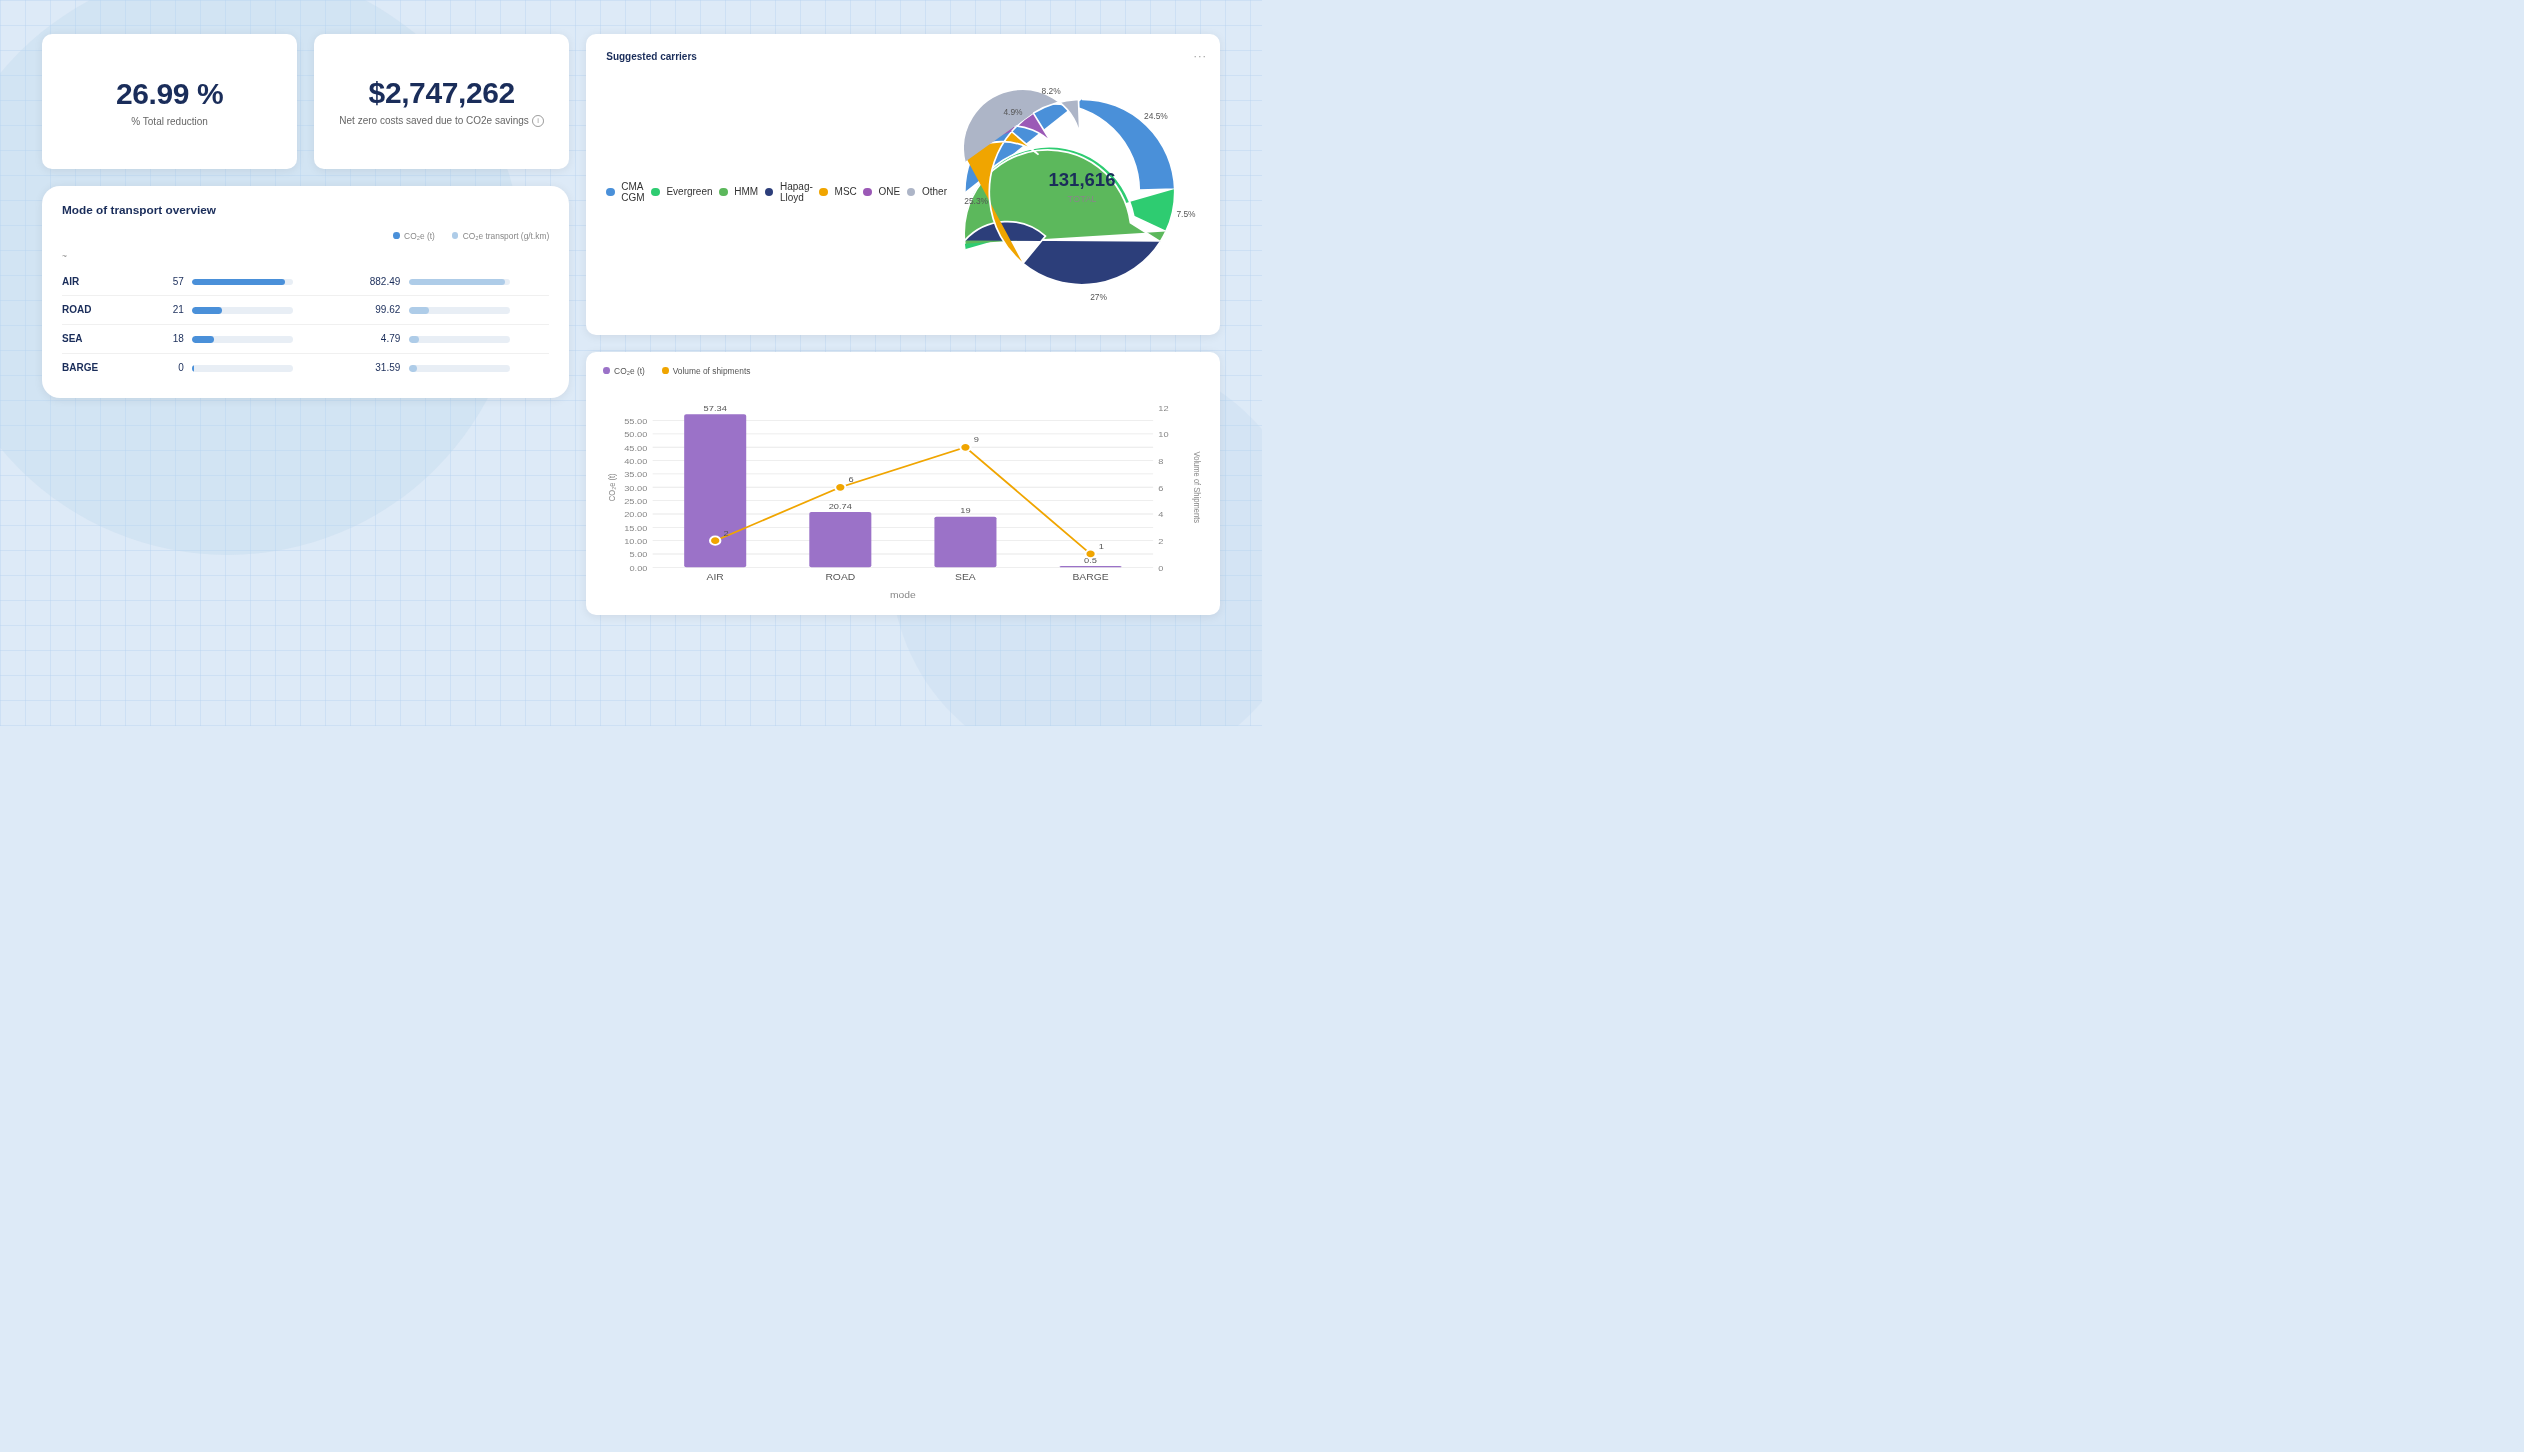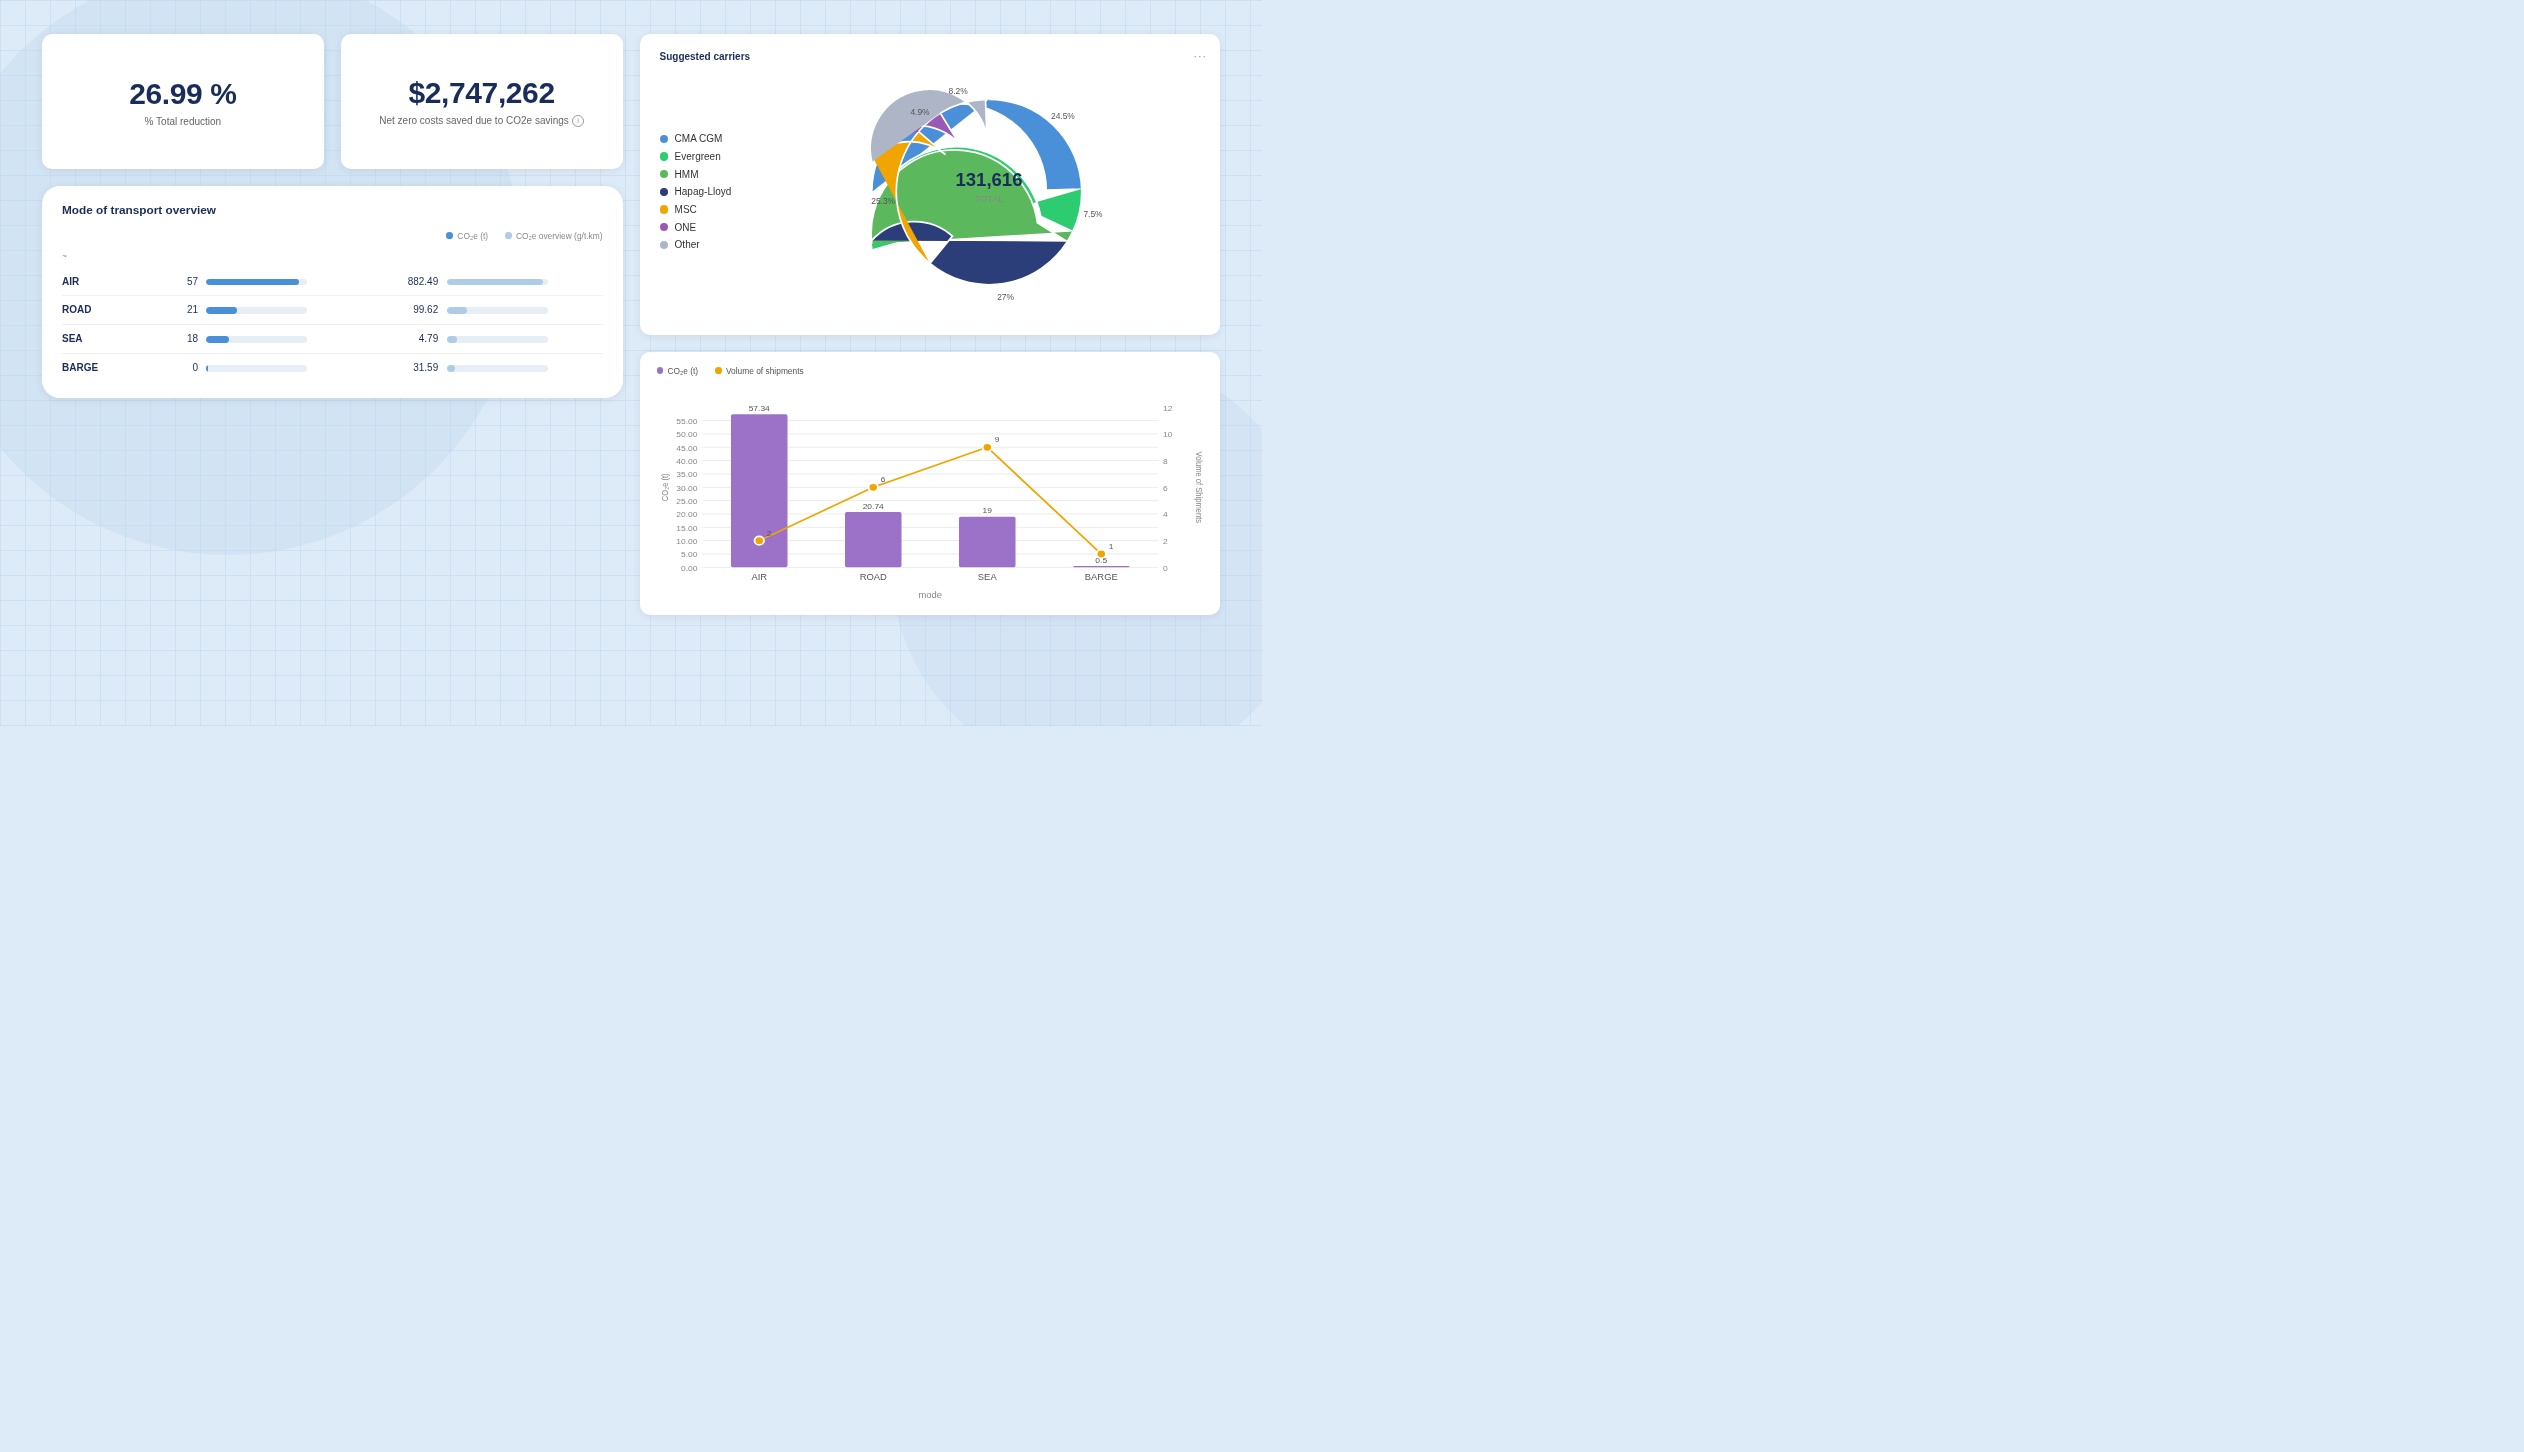--- a/index.html
+++ b/index.html
@@ -206,21 +206,21 @@
       cursor: pointer;
     }
     .donut-body {
       display: flex;
       align-items: center;
       gap: 17px;
       padding: 8.4px 0;
     }
     .donut-legend {
       display: flex;
-      flex-direction: column;
+      flex-direction: row;
       gap: 6.7px;
       min-width: 101px;
     }
     .donut-legend-item {
       display: flex;
       align-items: center;
       gap: 6.7px;
       font-size: 10px;
       color: #333;
     }
@@ -287,21 +287,21 @@
     <div class="transport-card">
       <div class="transport-title">Mode of transport overview</div>
       <div class="col-legend">
         <div style="flex:1"></div>
         <div class="legend-item">
           <div class="legend-dot" style="background:#4a90d9"></div>
           <span>CO₂e (t)</span>
         </div>
         <div class="legend-item">
           <div class="legend-dot" style="background:#aecce8"></div>
-          <span>CO₂e overview (g/t.km)</span>
+          <span>CO₂e transport (g/t.km)</span>
         </div>
       </div>
       <table class="transport-table">
         <thead>
           <tr>
             <th>~</th>
             <th></th>
             <th></th>
             <th></th>
             <th></th>

